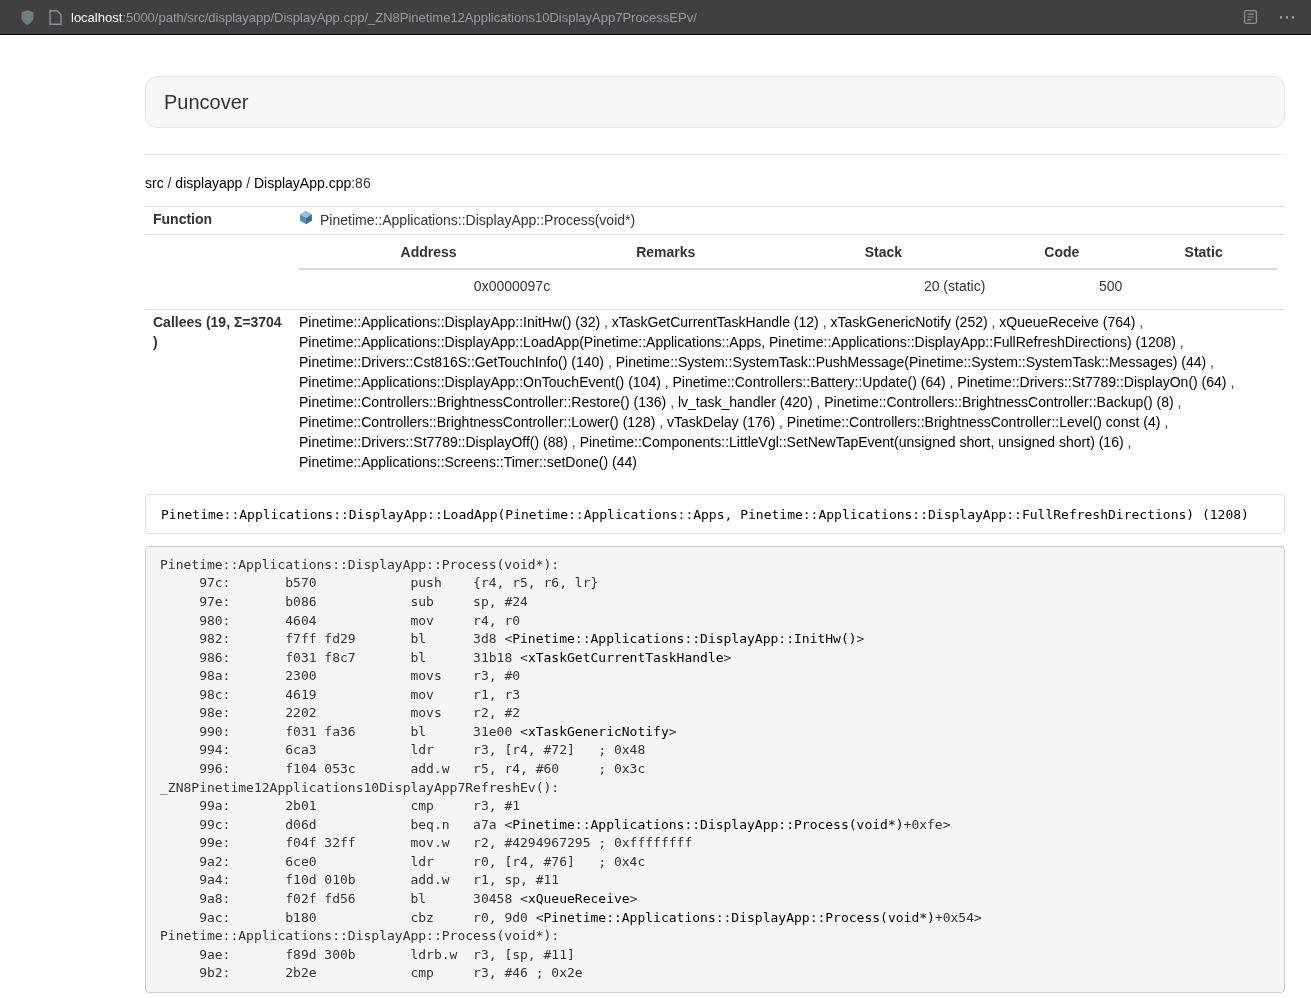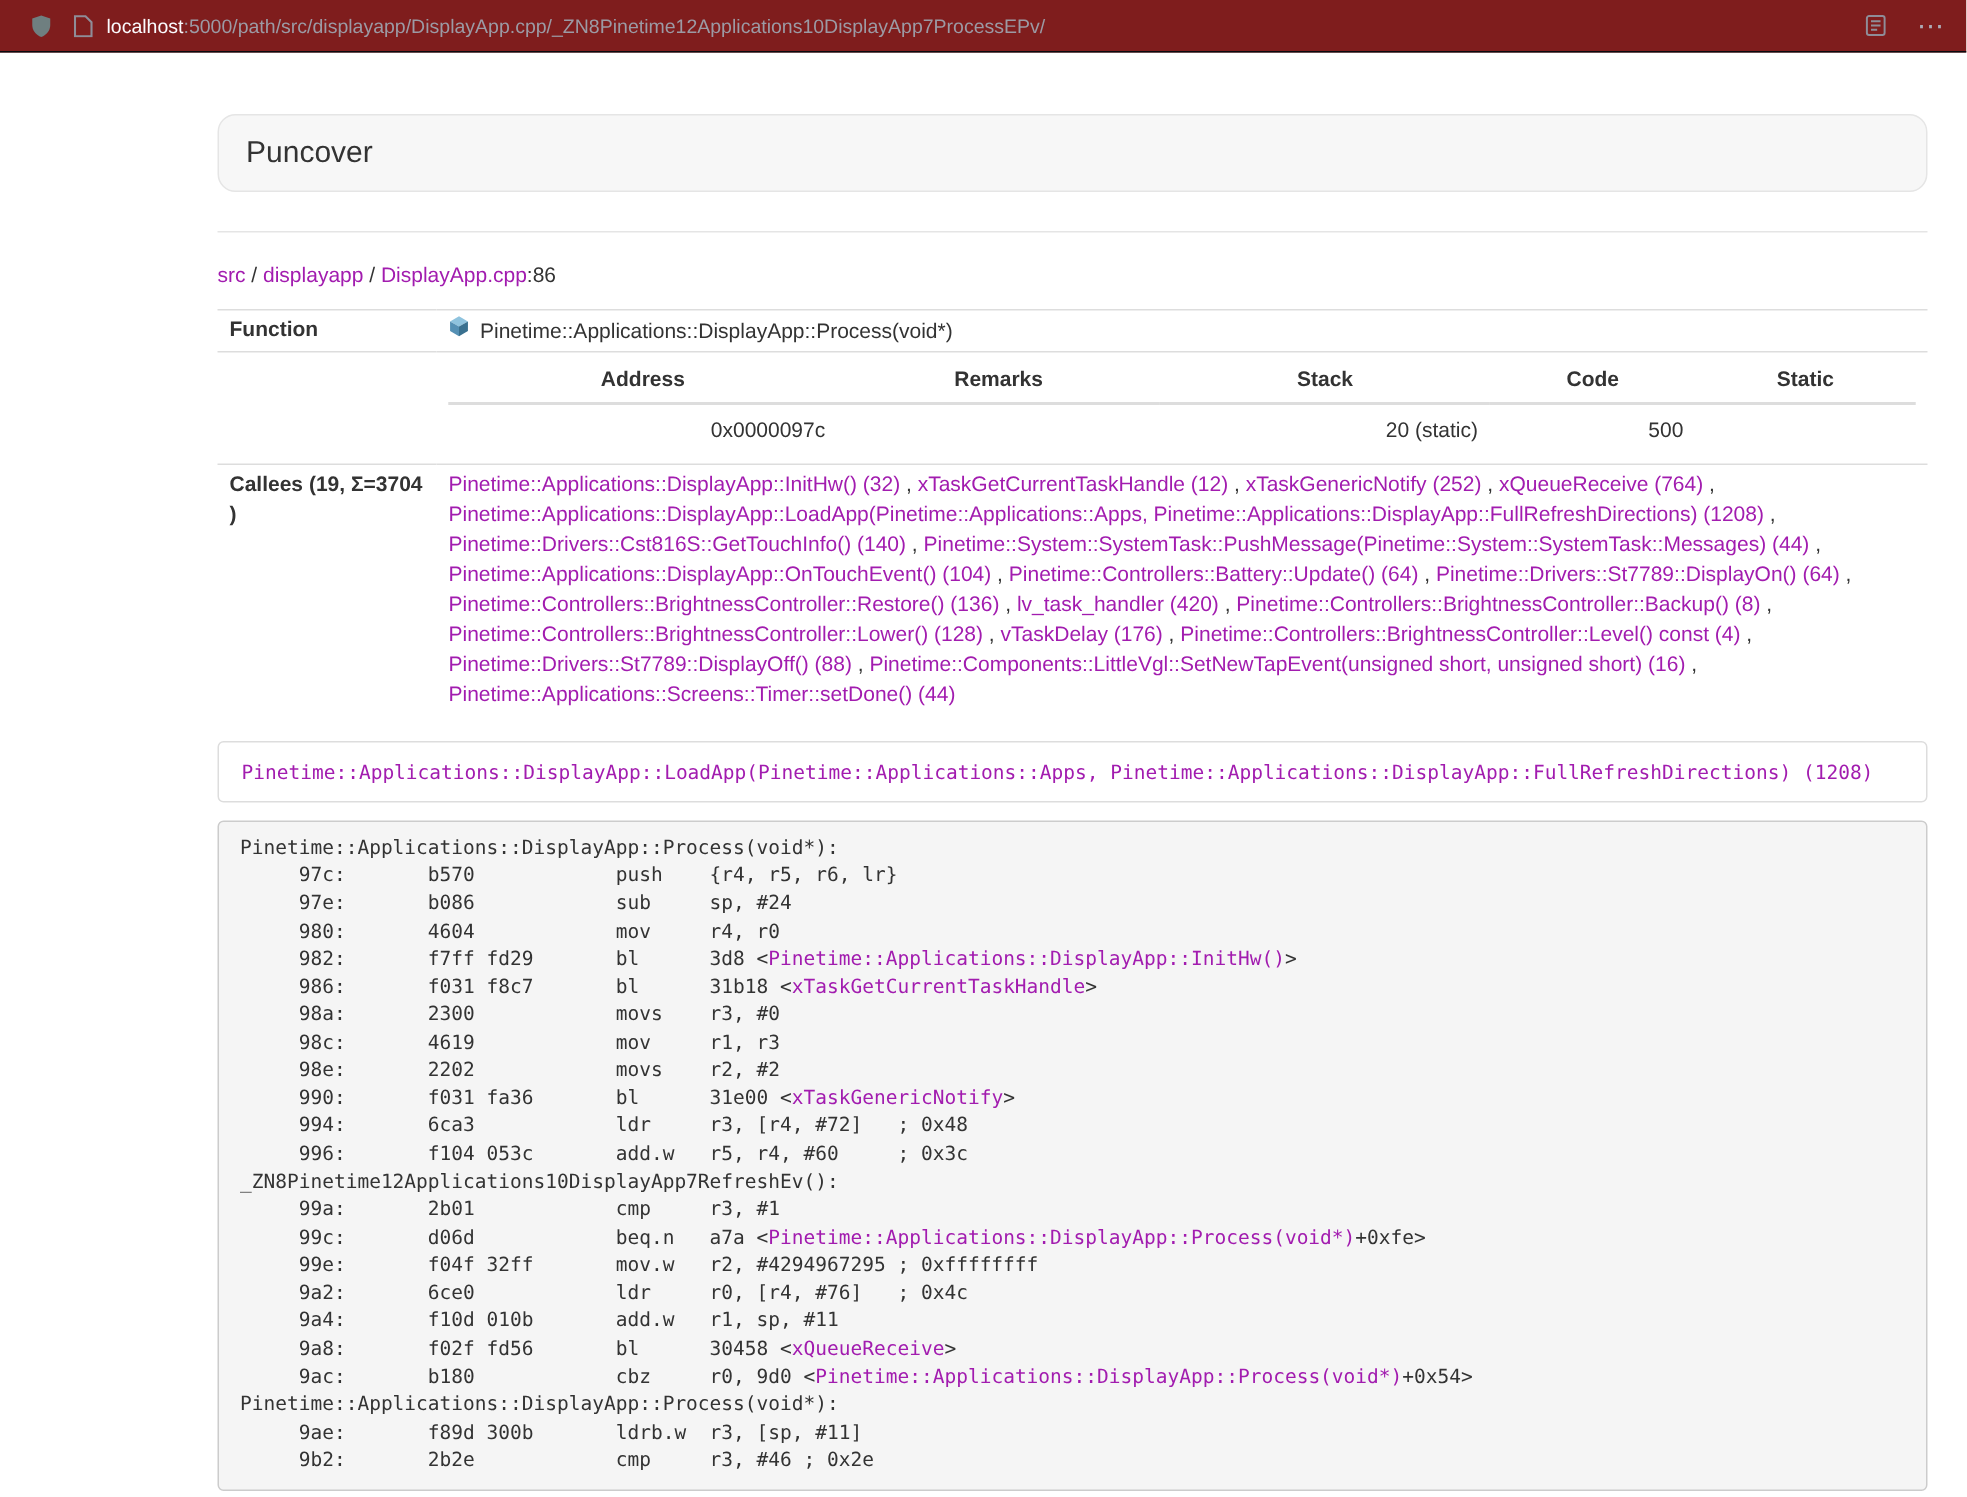--- a/index.html
+++ b/index.html
@@ -1,21 +1,21 @@
 <!DOCTYPE html>
 <html><head>
 <meta charset="utf-8">
 <style>
   * { box-sizing: border-box; margin: 0; padding: 0; }
   html, body { width: 1311px; height: 998px; overflow: hidden; }
   body { background: #ffffff; font-family: "Liberation Sans", sans-serif; font-size: 14px; color: #333; }
-  a { color: #a21caf; text-decoration: none; cursor: pointer; }
+  a { color: #000000; text-decoration: none; cursor: pointer; }
 
   
-  .browser-bar { height: 35px; background: #7f1d1d; border-bottom: 1px solid #0a0a0f;
+  .browser-bar { height: 35px; background: #404040; border-bottom: 1px solid #0a0a0f;
                  display: flex; align-items: center; padding: 0 14px 0 20px; }
   .bar-icon { display: inline-flex; align-items: center; justify-content: center; }
   .shield { margin-right: 14px; }
   .favicon { margin-right: 9px; }
   .url-text { flex: 1; font-size: 13px; color: #9c9aa4; white-space: nowrap; overflow: hidden; }
   .url-host { color: #fbfbfe; }
   .bar-actions { display: flex; align-items: center; gap: 20px; margin-left: 16px; }
   .menu-dots { color: #adabb5; font-size: 18px; line-height: 35px; letter-spacing: 1px; }
 
   

